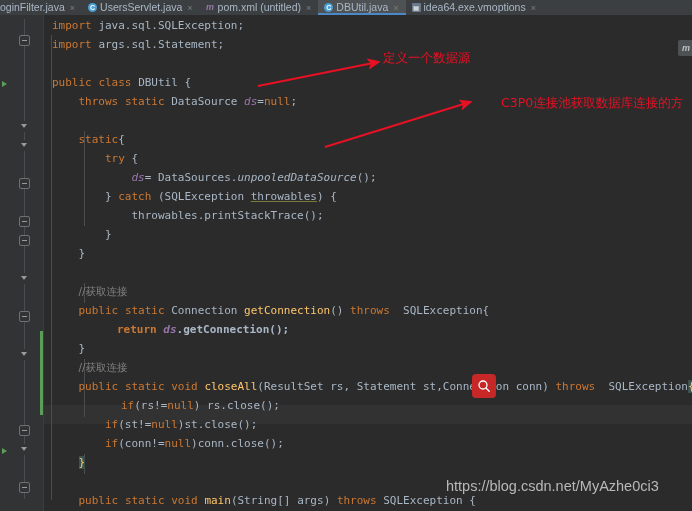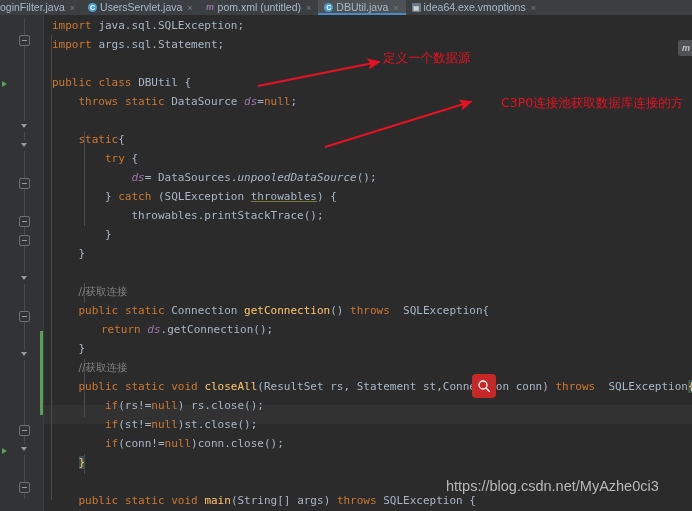--- a/index.html
+++ b/index.html
@@ -236,29 +236,29 @@
       <div class="ln" style="top:191px;left:8px;">            <span class="typ">throwables</span><span class="pun">.</span><span class="mcall">printStackTrace</span><span class="pun">();</span></div>
 
       <div class="ln" style="top:210px;left:8px;">        <span class="pun">}</span></div>
 
       <div class="ln" style="top:229px;left:8px;">    <span class="pun">}</span></div>
 
       <div class="ln" style="top:286px;left:8px;">    <span class="kw">public</span> <span class="kw">static</span> <span class="typ">Connection</span> <span class="mdecl">getConnection</span><span class="pun">()</span> <span class="kw">throws</span>  <span class="typ">SQLException</span><span class="pun">{</span></div>
 
       <div class="ln cmt" style="top:267px;left:8px;">    <span class="cmtcn">//获取连接</span></div>
 
-      <div class="ln" style="top:305px;left:4px;">        <span class="kw">return</span> <span class="fld">ds</span><span class="pun">.</span><span class="mcall">getConnection</span><span class="pun">();</span></div>
+      <div class="ln" style="top:305px;left:20px;font-weight:bold;">        <span class="kw">return</span> <span class="fld">ds</span><span class="pun">.</span><span class="mcall">getConnection</span><span class="pun">();</span></div>
 
       <div class="ln" style="top:324px;left:8px;">    <span class="pun">}</span></div>
 
       <div class="ln cmt" style="top:343px;left:8px;">    <span class="cmtcn">//获取连接</span></div>
 
       <div class="ln" style="top:362px;left:8px;">    <span class="kw">public</span> <span class="kw">static</span> <span class="kw">void</span> <span class="mdecl">closeAll</span><span class="pun">(</span><span class="typ">ResultSet</span> <span class="typ">rs</span><span class="pun">,</span> <span class="typ">Statement</span> <span class="typ">st</span><span class="pun">,</span><span class="typ">Connection</span> <span class="typ">conn</span><span class="pun">)</span> <span class="kw">throws</span>  <span class="typ">SQLException</span><span class="brace-hl">{</span></div>
 
-      <div class="ln" style="top:381px;left:8px;">        <span class="kw">if</span><span class="pun">(</span><span class="typ">rs</span><span class="pun">!=</span><span class="kw">null</span><span class="pun">)</span> <span class="typ">rs</span><span class="pun">.</span><span class="mcall">close</span><span class="pun">();</span></div>
+      <div class="ln" style="top:381px;left:24px;">        <span class="kw">if</span><span class="pun">(</span><span class="typ">rs</span><span class="pun">!=</span><span class="kw">null</span><span class="pun">)</span> <span class="typ">rs</span><span class="pun">.</span><span class="mcall">close</span><span class="pun">();</span></div>
 
       <div class="ln" style="top:400px;left:8px;">        <span class="kw">if</span><span class="pun">(</span><span class="typ">st</span><span class="pun">!=</span><span class="kw">null</span><span class="pun">)</span><span class="typ">st</span><span class="pun">.</span><span class="mcall">close</span><span class="pun">();</span></div>
 
       <div class="ln" style="top:419px;left:8px;">        <span class="kw">if</span><span class="pun">(</span><span class="typ">conn</span><span class="pun">!=</span><span class="kw">null</span><span class="pun">)</span><span class="typ">conn</span><span class="pun">.</span><span class="mcall">close</span><span class="pun">();</span></div>
 
       <div class="ln" style="top:438px;left:8px;">    <span class="brace-hl">}</span></div>
 
       <div class="ln" style="top:476px;left:8px;">    <span class="kw">public</span> <span class="kw">static</span> <span class="kw">void</span> <span class="mdecl">main</span><span class="pun">(</span><span class="typ">String</span><span class="pun">[]</span> <span class="typ">args</span><span class="pun">)</span> <span class="kw">throws</span> <span class="typ">SQLException</span> <span class="pun">{</span></div>
 
       <div class="ln" style="top:495px;left:8px;">        </div>

